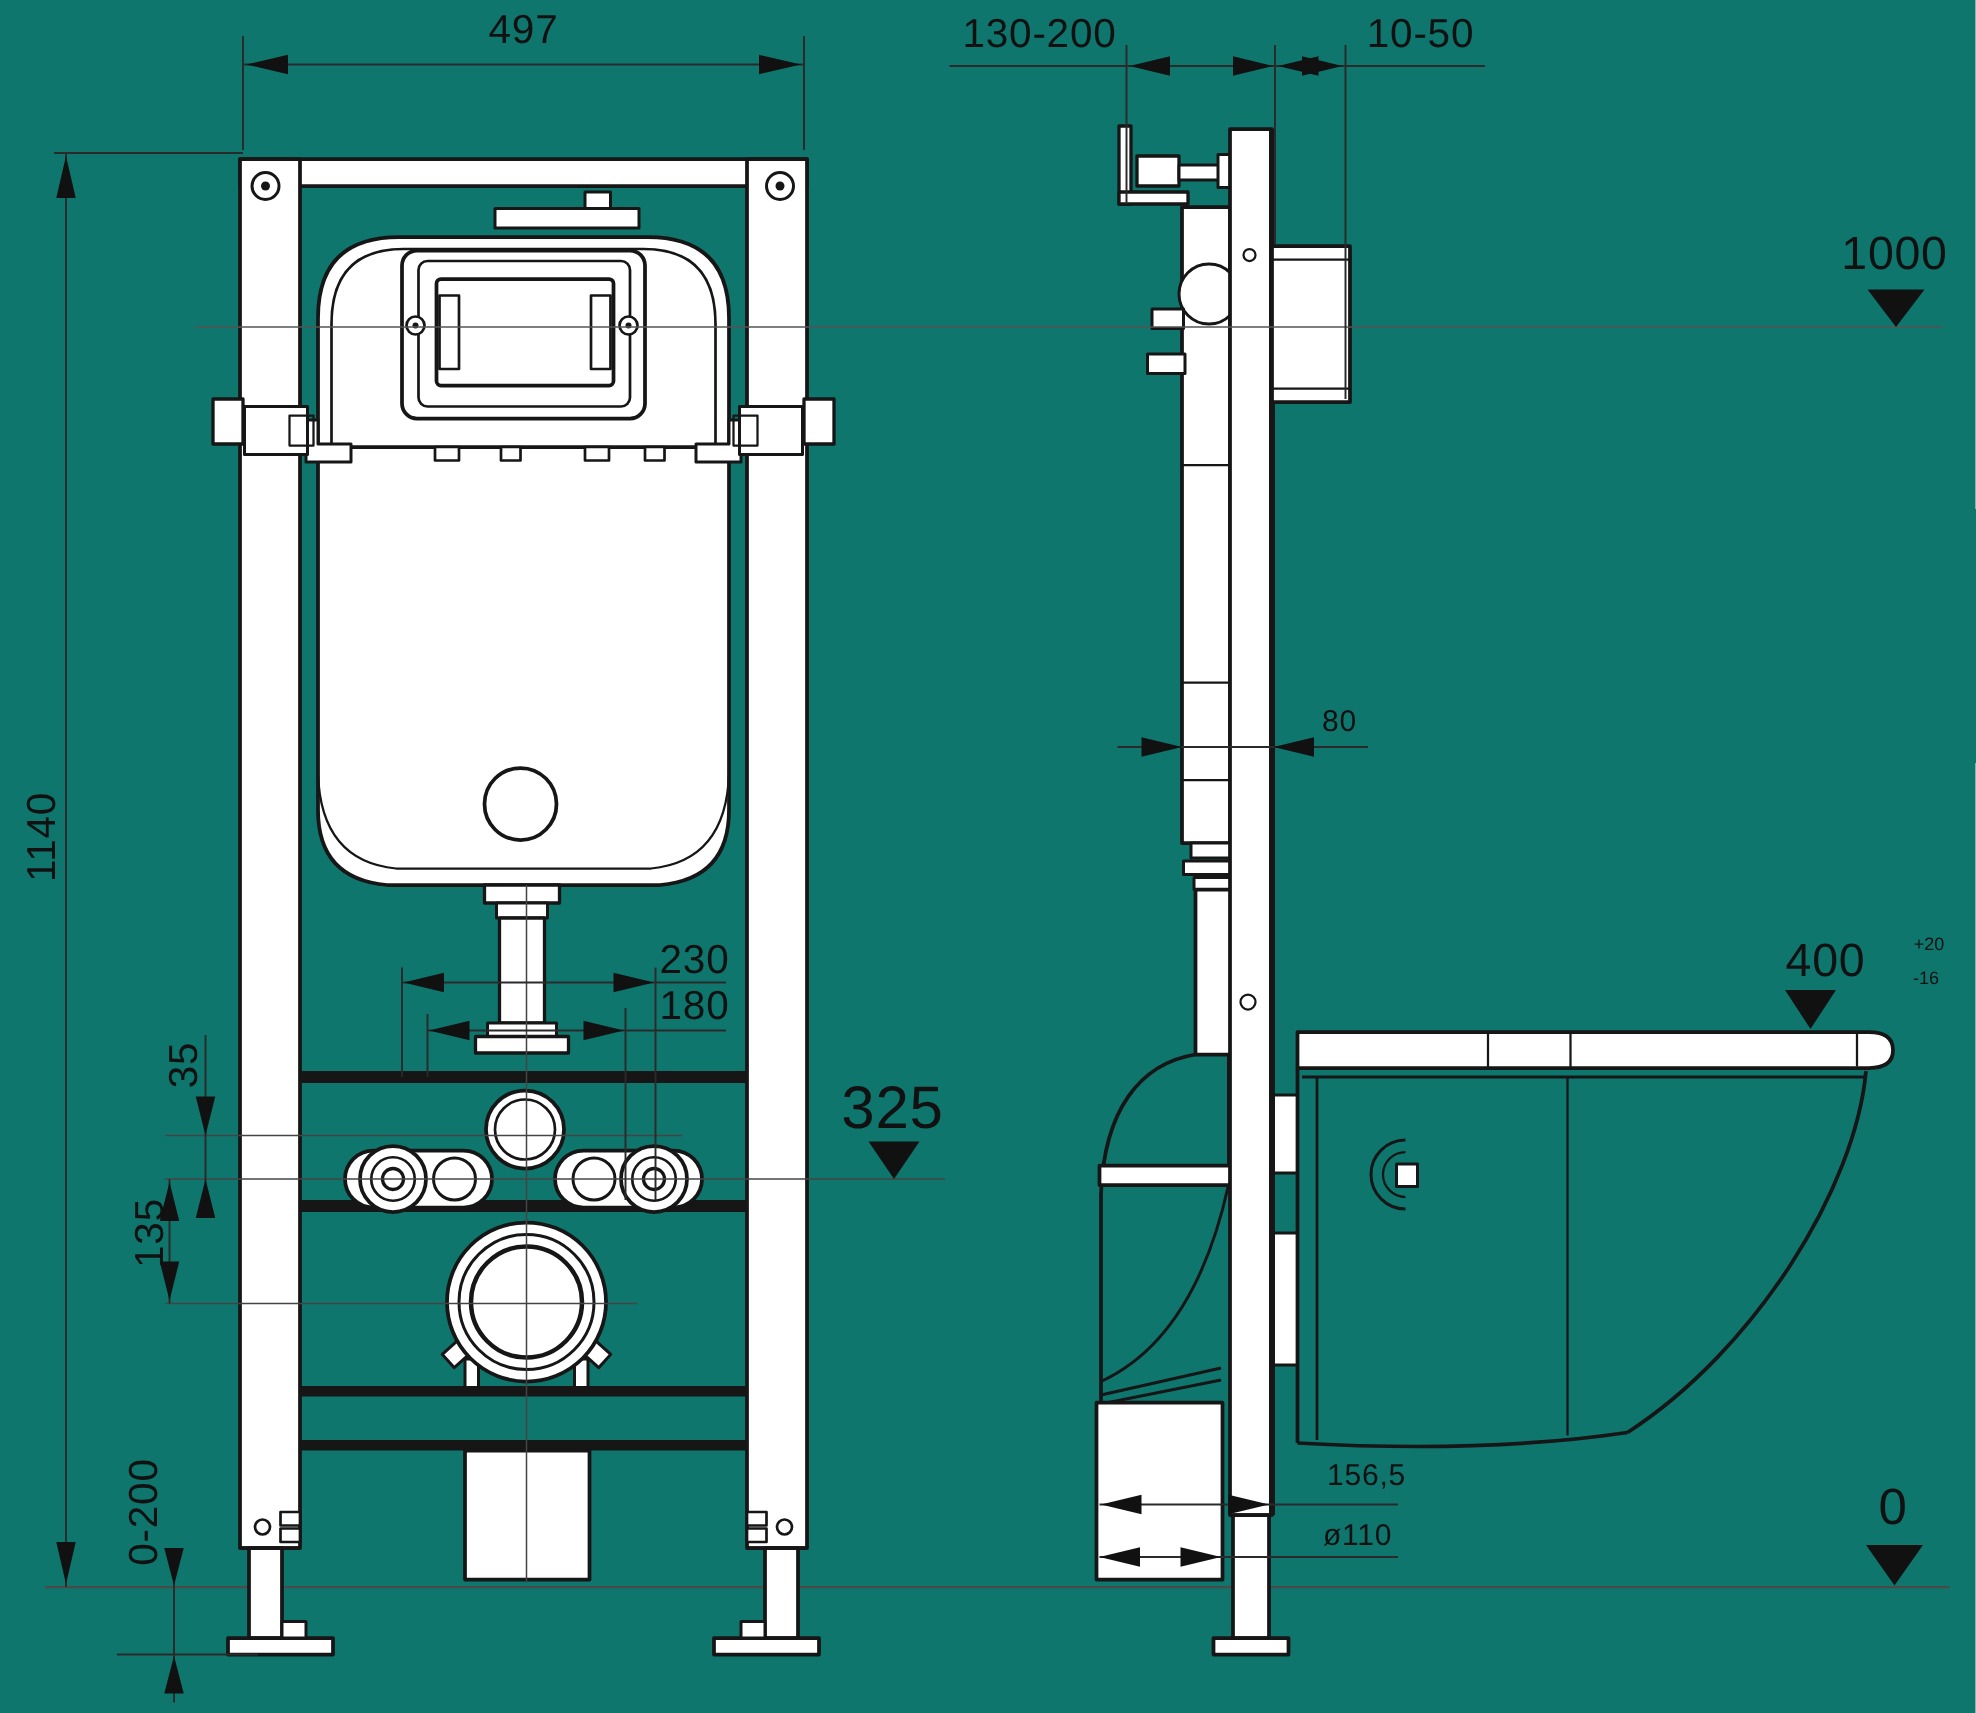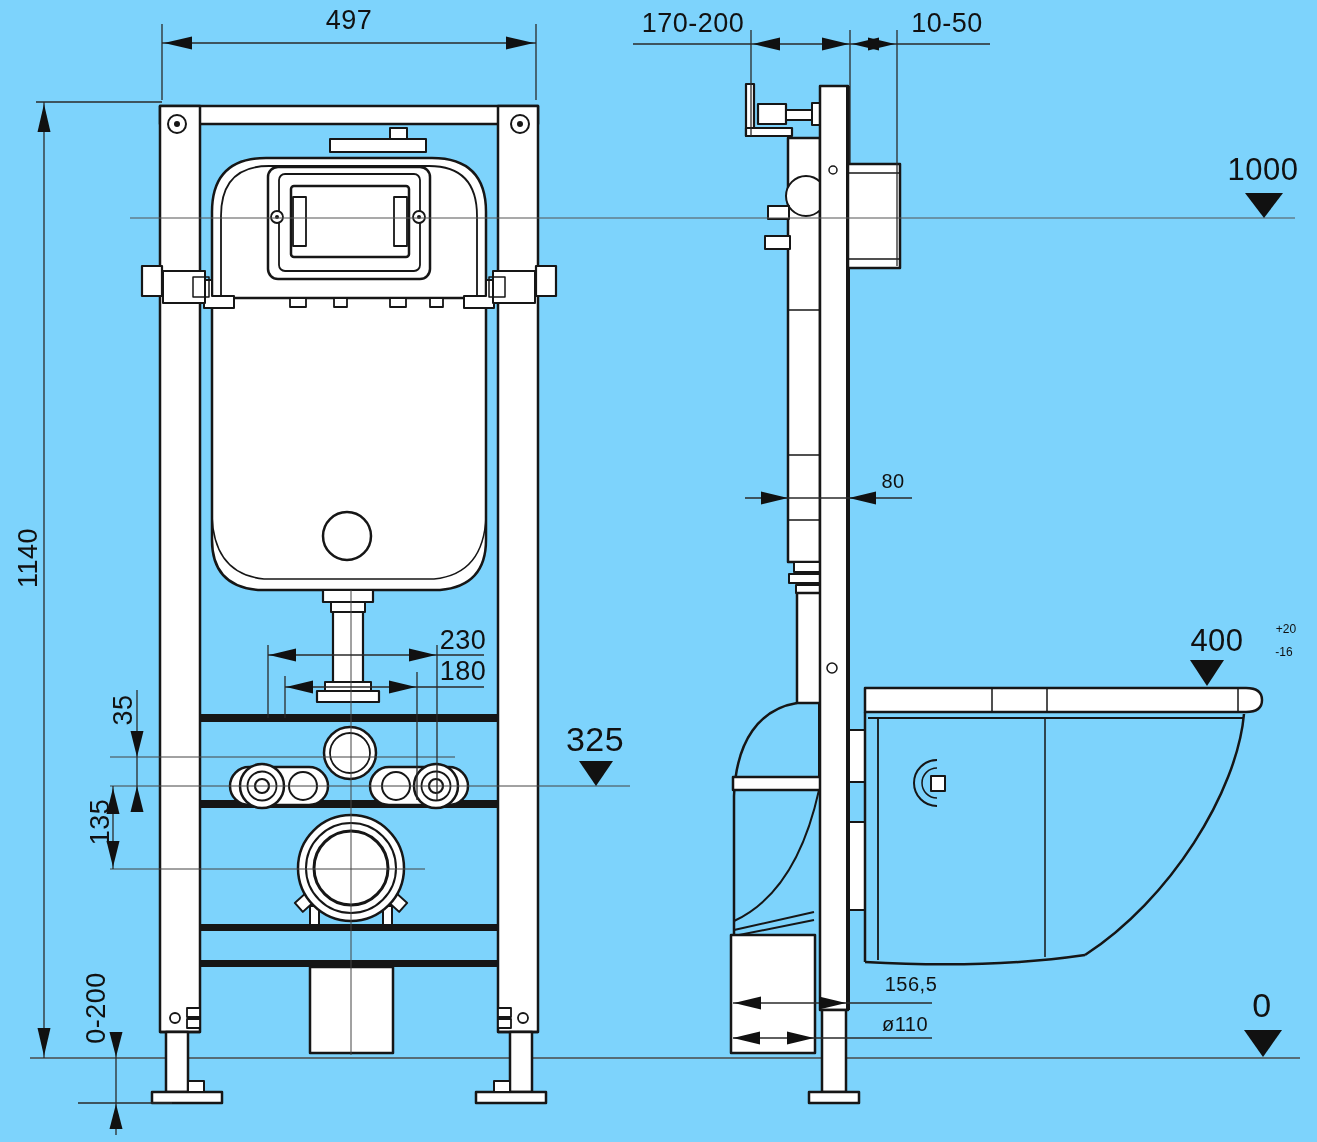--- a/index.html
+++ b/index.html
@@ -1,38 +1,38 @@
 <!DOCTYPE html>
 <html><head>
 <meta charset="utf-8">
 <style>
   html,body{margin:0;padding:0;background:#e8e8e8;}
   .canvas{
     position:relative;
     width:1317px;height:1142px;
-    background:#7dd3fc;
+    background:#0f766e;
     font-family:"Liberation Sans", sans-serif;
     color:#111;
     overflow:hidden;
   }
   .canvas svg{position:absolute;left:0;top:0;}
   .lbl{
     position:absolute;
     transform:translate(-50%,-50%);
     font-size:27px;
     font-weight:500;
     color:#111;
     white-space:nowrap;
     letter-spacing:0.5px;
     line-height:1;
   }
   .rot{transform:translate(-50%,-50%) rotate(-90deg);}
   .fs26{font-size:20px}
   .fs28{font-size:20px}
-  .fs30{font-size:34px}
+  .fs30{font-size:40px}
   .fs31{font-size:31px}
   .fs34{font-size:34px}
   .tol{font-size:12px;letter-spacing:0;font-weight:500;}
   .logo{
     position:absolute;
     transform:translate(-50%,-50%);
     font-size:47px;
     font-weight:800;
     letter-spacing:1px;
     color:#161616;
@@ -282,21 +282,21 @@
 
 <div class="lbl" style="left:349px;top:20px">497</div>
 <div class="lbl rot" style="left:28px;top:558px">1140</div>
 <div class="lbl" style="left:463px;top:640px">230</div>
 <div class="lbl" style="left:463px;top:671px">180</div>
 <div class="lbl rot" style="left:123px;top:710px">35</div>
 <div class="lbl rot" style="left:100px;top:822px">135</div>
 <div class="lbl rot" style="left:96px;top:1008px">0-200</div>
 <div class="lbl fs30" style="left:595px;top:739px">325</div>
 
-<div class="lbl" style="left:693px;top:23px">170-200</div>
+<div class="lbl" style="left:693px;top:23px">130-200</div>
 <div class="lbl" style="left:947px;top:23px">10-50</div>
 <div class="lbl fs31" style="left:1263px;top:169px">1000</div>
 <div class="lbl fs26" style="left:893px;top:481px">80</div>
 <div class="lbl fs31" style="left:1217px;top:640px">400</div>
 <div class="lbl tol" style="left:1286px;top:629px">+20</div>
 <div class="lbl tol" style="left:1284px;top:652px">-16</div>
 <div class="lbl fs28" style="left:911px;top:984px">156,5</div>
 <div class="lbl fs28" style="left:905px;top:1024px">ø110</div>
 <div class="lbl fs34" style="left:1262px;top:1005px">0</div>
 

